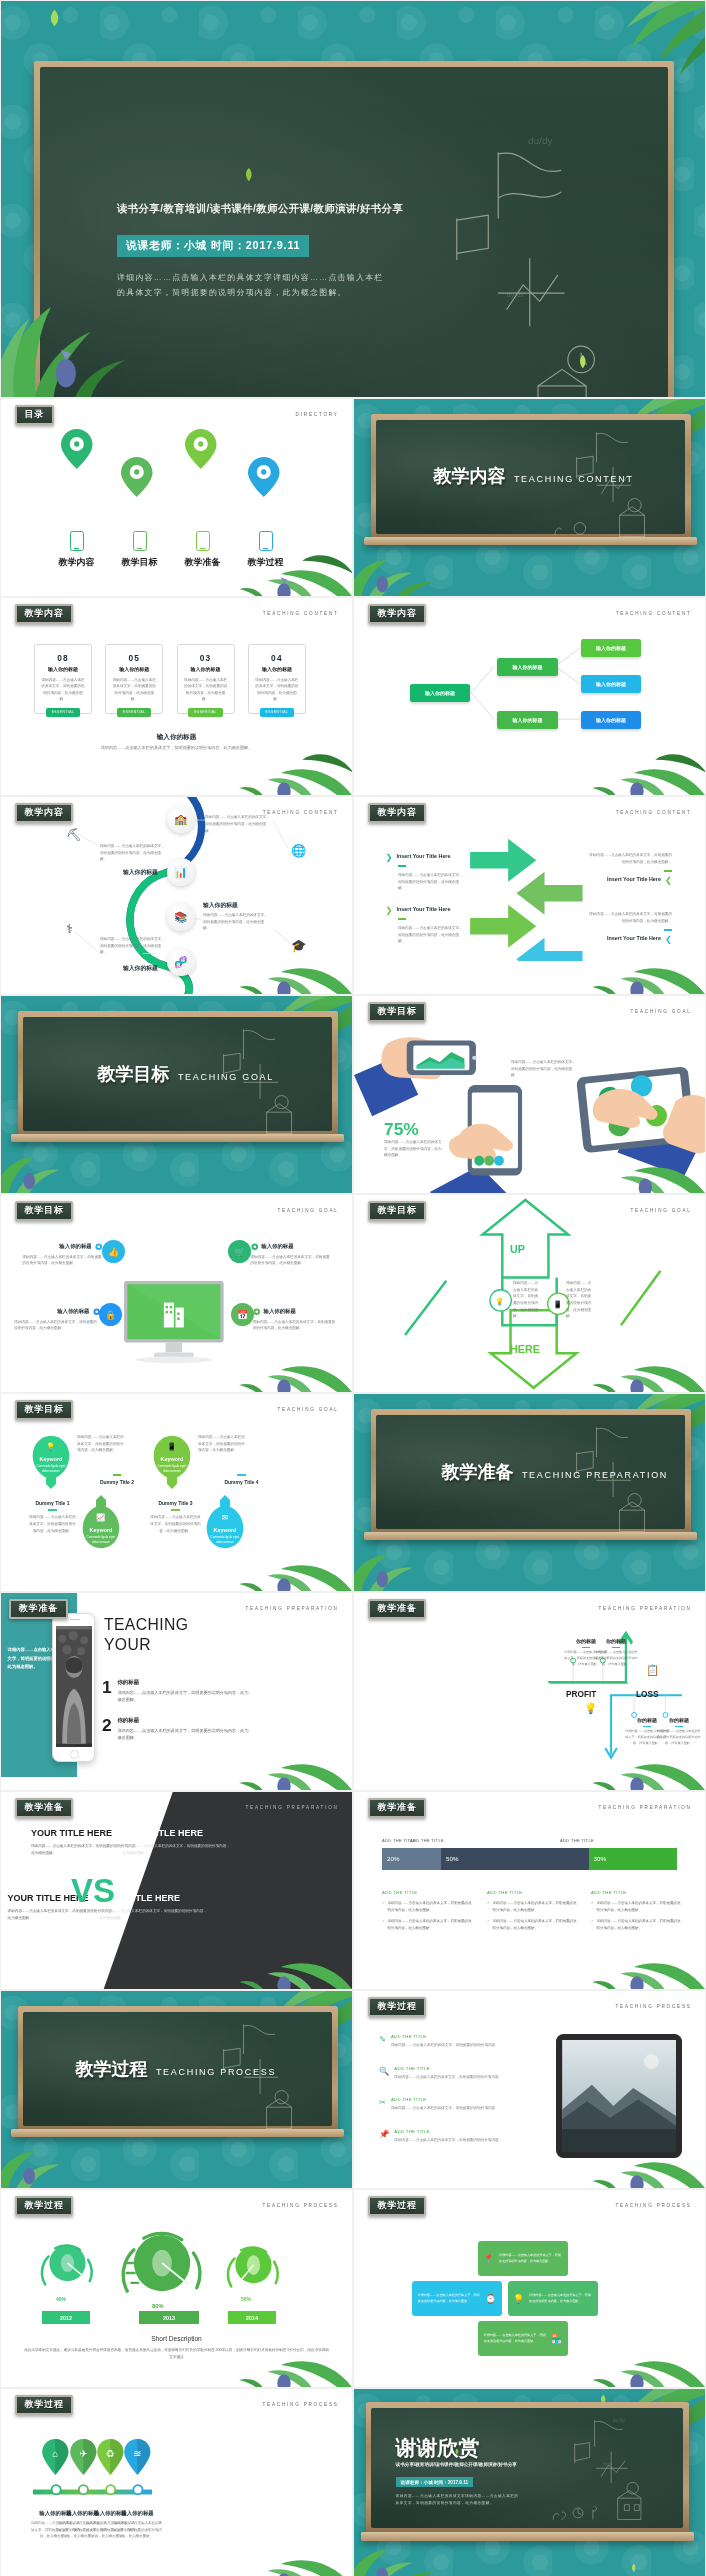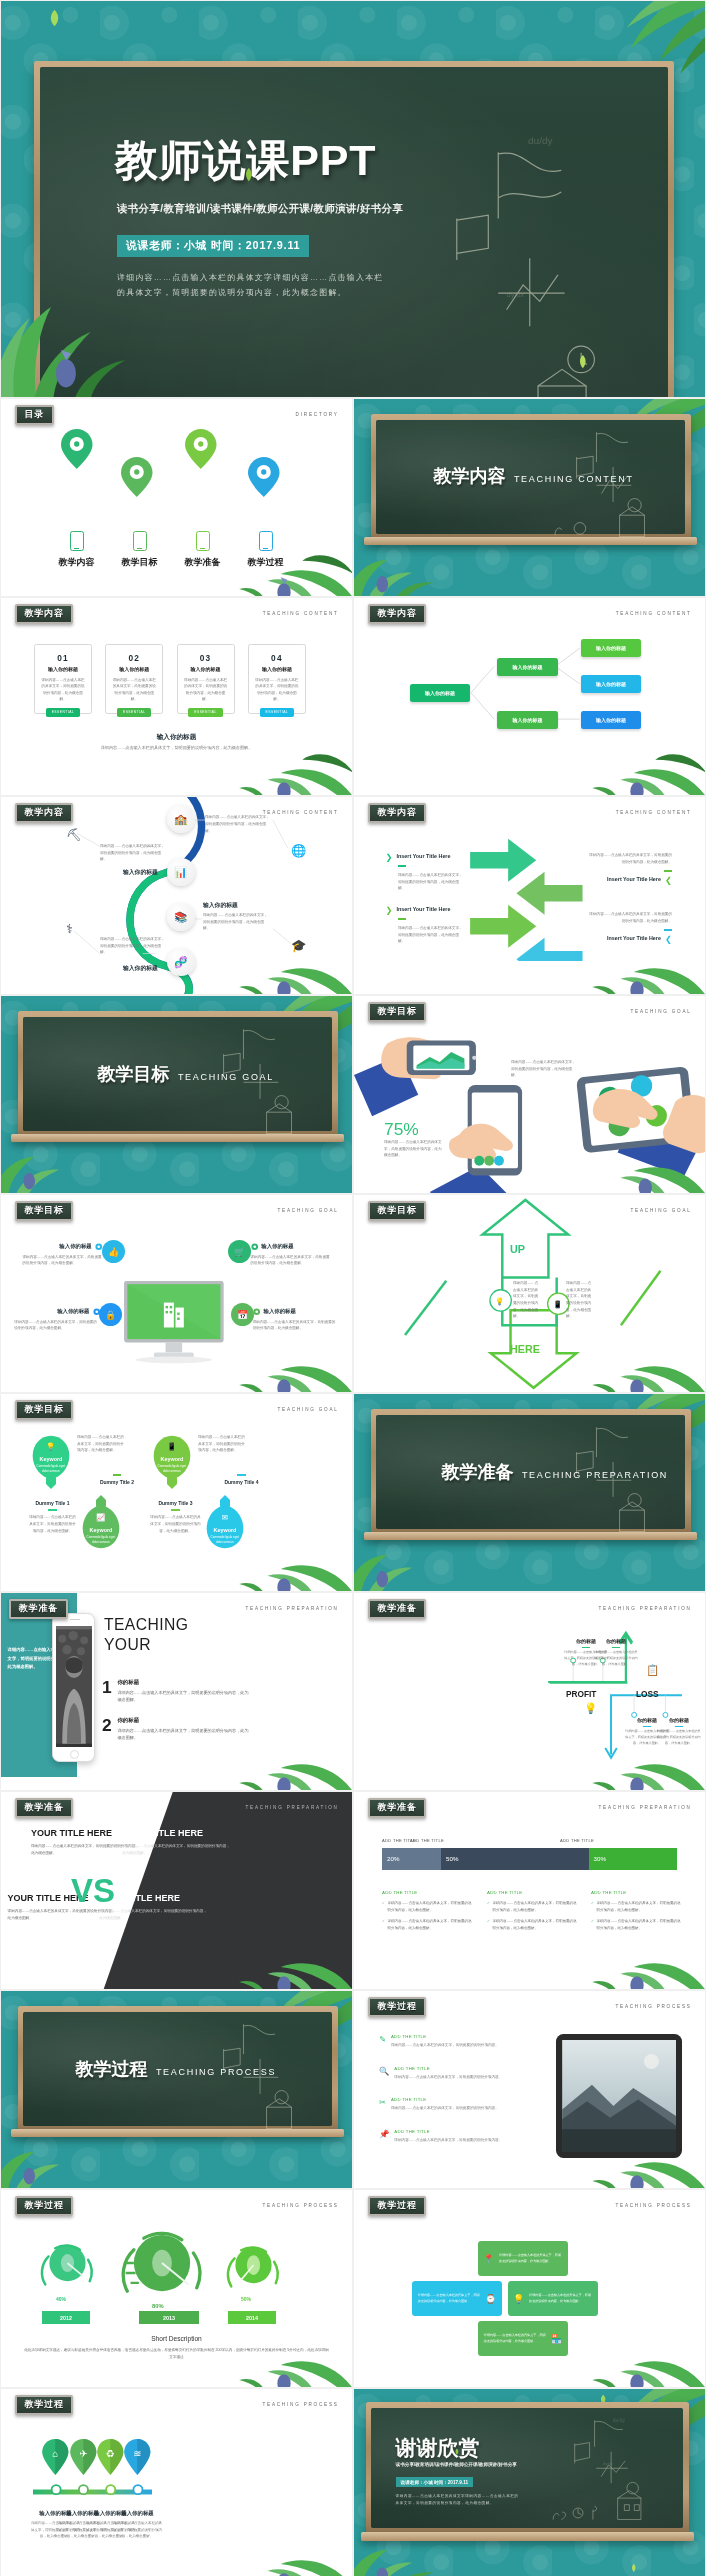--- a/index.html
+++ b/index.html
@@ -224,21 +224,20 @@
             <path d="M500 454 v8 l6 4 M492 449 l-4-5 M508 449 l4-5"></path>
           <path d="M538 470 c0-14 10-20 14-10 M552 470 c10-6 12-16 2-16"></path>
           <path d="M570 470 v-22 M570 452 c8 0 10-8 4-10"></path>
         </g>
         <g fill="#e8e8d0" opacity=".35">
             <text x="596" y="100" font-size="12">du/dy</text>
             <text x="570" y="285" font-size="9">dy/dx</text>
           </g>
       </svg>
 
-      <div class="cover-title">教师说课PPT</div>
       <div class="cover-sub">读书分享/教育培训/读书课件/教师公开课/教师演讲/好书分享</div>
       <div class="cover-badge">说课老师：小城  时间：2017.9.11</div>
       <div class="cover-body">详细内容……点击输入本栏的具体文字详细内容……点击输入本栏的具体文字，简明扼要的说明分项内容，此为概念图解。</div>
       <svg style="position:absolute;left:209px;top:106px;width:11.6px;height:15px" viewBox="0 0 14 18">
           <path d="M7 1C3 5 2 11 7 17C12 11 11 5 7 1Z" fill="#8dc63f"></path>
         </svg>
     </div>
 
     <svg style="position:absolute;left:-8.3px;bottom:-8.3px;width:174px;height:133px" viewBox="0 0 210 160">
       <g>
@@ -362,27 +361,27 @@
       <ellipse cx="44" cy="40" rx="7" ry="10" fill="#5d6ea8"></ellipse>
         </g>
     </svg>
   </div>
 
   <div class="slide">
     <div class="tag">教学内容</div>
     <div class="tag-en">TEACHING CONTENT</div>
     <div class="cards">
       <div class="card">
-        <div class="num">01</div>
+        <div class="num">08</div>
         <div class="ct">输入你的标题</div>
         <div class="cd">详细内容……点击输入本栏的具体文字，简明扼要的说明分项内容，此为概念图解。</div>
         <div class="pill" style="background:#14b76b">ESSENTIAL</div>
       </div>
       <div class="card">
-        <div class="num">02</div>
+        <div class="num">05</div>
         <div class="ct">输入你的标题</div>
         <div class="cd">详细内容……点击输入本栏的具体文字，简明扼要的说明分项内容，此为概念图解。</div>
         <div class="pill" style="background:#45b84a">ESSENTIAL</div>
       </div>
       <div class="card">
         <div class="num">03</div>
         <div class="ct">输入你的标题</div>
         <div class="cd">详细内容……点击输入本栏的具体文字，简明扼要的说明分项内容，此为概念图解。</div>
         <div class="pill" style="background:#5cc53c">ESSENTIAL</div>
       </div>
@@ -594,21 +593,21 @@
       <path d="M400 220 l-80 -30 l18 -44 l84 30 z" fill="#2f51a8"></path>
       <rect x="274" y="92" width="136" height="92" rx="9" fill="#5b6b80" transform="rotate(-6 342 138)"></rect>
       <rect x="284" y="100" width="116" height="76" rx="2" fill="#fff" transform="rotate(-6 342 138)"></rect>
       <circle cx="312" cy="120" r="13" fill="#1fa463" transform="rotate(-6 342 138)"></circle>
       <circle cx="352" cy="110" r="13" fill="#29bde0" transform="rotate(-6 342 138)"></circle>
       <circle cx="320" cy="155" r="13" fill="#4cae4c" transform="rotate(-6 342 138)"></circle>
       <circle cx="366" cy="148" r="13" fill="#62c23a" transform="rotate(-6 342 138)"></circle>
       <path d="M300 120 c16-12 40-8 52 4 l14 14 c6 6 0 14-8 12 l-14-4 c8 8 0 16-10 14 l-36-8 c-12-4-10-24 2-32z" fill="#f5c9a5"></path>
       <path d="M390 128 c16-14 42-8 44 6 l4 34 c2 16-12 26-26 22 l-28-10 c-10-4-12-18-4-26z" fill="#f5c9a5"></path>
     </svg>
-    <div style="position:absolute;left:30px;top:123px;font-size:17.4px;font-weight:normal;color:#2fc47a">75%</div>
+    <div style="position:absolute;left:30px;top:123px;font-size:17.4px;font-weight:bold;color:#2fc47a">75%</div>
     <div class="tiny" style="position:absolute;left:30px;top:143px;width:61px">详细内容……点击输入本栏的具体文字，简明扼要的说明分项内容，此为概念图解。</div>
     <div class="tiny" style="position:absolute;left:157px;top:63px;width:65px">详细内容……点击输入本栏的具体文字，简明扼要的说明分项内容，此为概念图解。</div>
     <svg class="leaves" viewBox="0 0 170 66">
       <g>
           <path d="M170 66 C150 30 110 18 78 30 C110 34 140 48 156 66Z" fill="#4caf50"></path>
           <path d="M120 66 C112 44 88 32 62 38 C88 44 104 54 110 66Z" fill="#66bb6a"></path>
           <ellipse cx="92" cy="50" rx="8" ry="11" fill="#5d6ea8"></ellipse>
         </g>
     </svg>
   </div>

